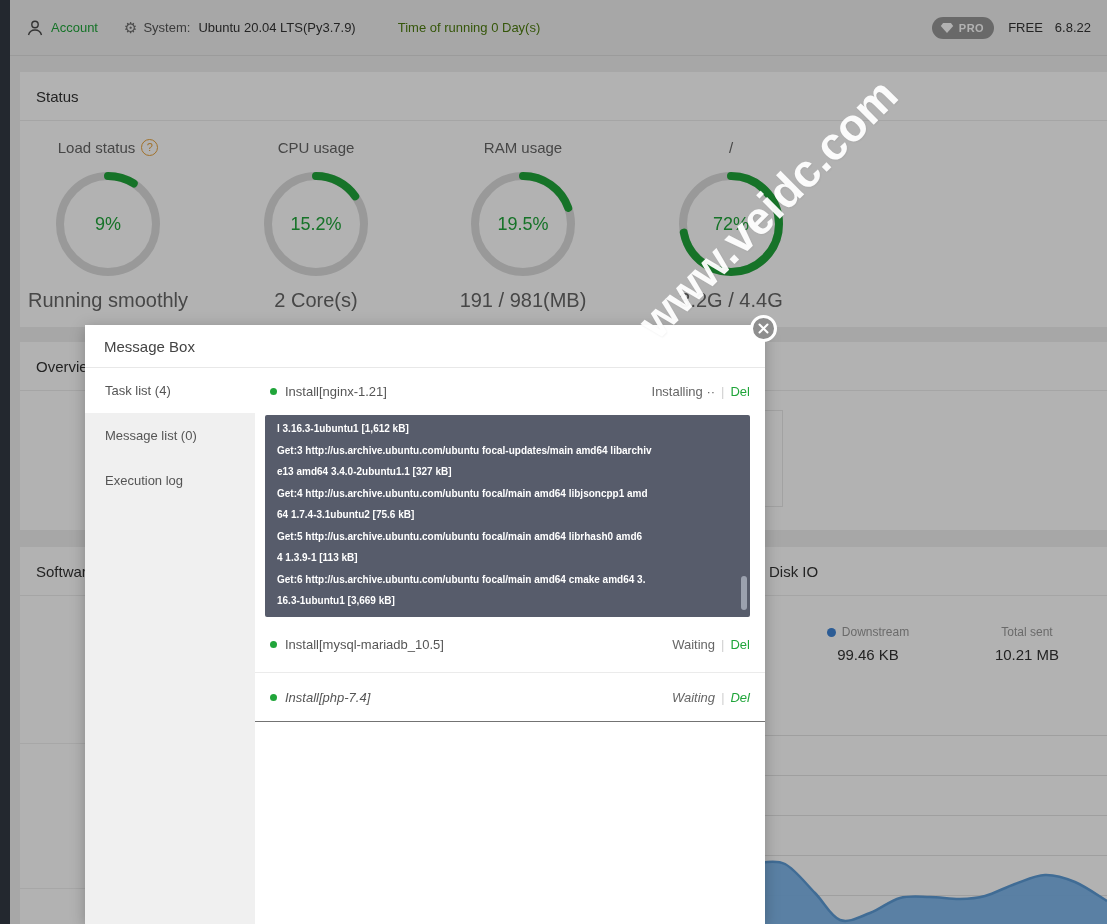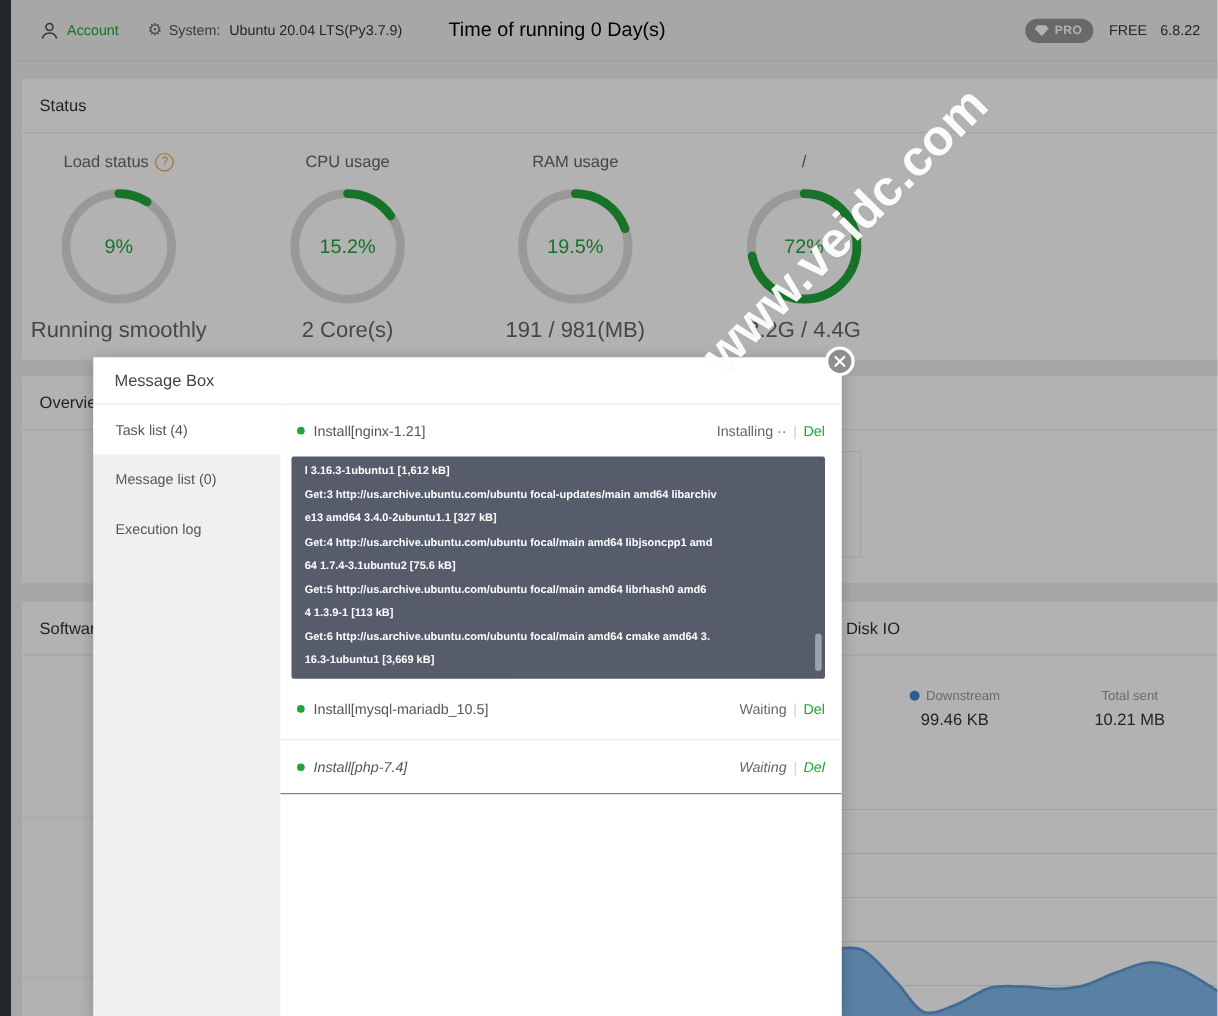--- a/index.html
+++ b/index.html
@@ -4,28 +4,28 @@
 <style>
   * { margin:0; padding:0; box-sizing:border-box; }
   html,body { width:1107px; height:924px; overflow:hidden; }
   body { font-family:"Liberation Sans","DejaVu Sans",sans-serif; background:#f0f0f0; position:relative; }
   #root { position:absolute; inset:0; background:#f0f0f0; }
 
   .leftstrip { position:absolute; left:0; top:0; width:10px; height:924px; background:#333a44; }
 
   
   .topbar { position:absolute; left:10px; top:0; right:0; height:56px; background:#f0f0f0;
-            border-bottom:1px solid #dedede; display:flex; align-items:center; padding:0 16px 0 26px; }
+            border-bottom:1px solid #dedede; display:flex; align-items:center; padding:0 16px 0 16px; }
   .topbar .grow { flex:1; }
   .person-icon svg { display:block; }
   .account { color:#20a53a; font-size:13px; margin-left:7px; cursor:pointer; }
   .sysicon { margin-left:26px; color:#6d6d6d; font-size:15px; line-height:1; }
   .syslabel { color:#555; font-size:13px; margin-left:6px; }
   .sysvalue { color:#333; font-size:13px; margin-left:8px; }
-  .uptime { color:#000000; font-size:18px; margin-left:42px; }
+  .uptime { color:#4d7c0f; font-size:13px; margin-left:42px; }
   .pro-badge { background:#979797; border-radius:11px; height:22px; display:flex; align-items:center;
                padding:0 10px 0 8px; cursor:pointer; }
   .pro-badge span { color:#fff; font-size:11px; font-weight:bold; margin-left:5px; letter-spacing:.5px; }
   .free { color:#333; font-size:13px; margin-left:14px; }
   .ver { color:#333; font-size:13px; margin-left:12px; }
 
   
   .box { position:absolute; background:#fff; }
   .sec-header { height:49px; display:flex; align-items:center; padding-left:16px;
                 border-bottom:1px solid #ececec; color:#333; font-size:15px; }

